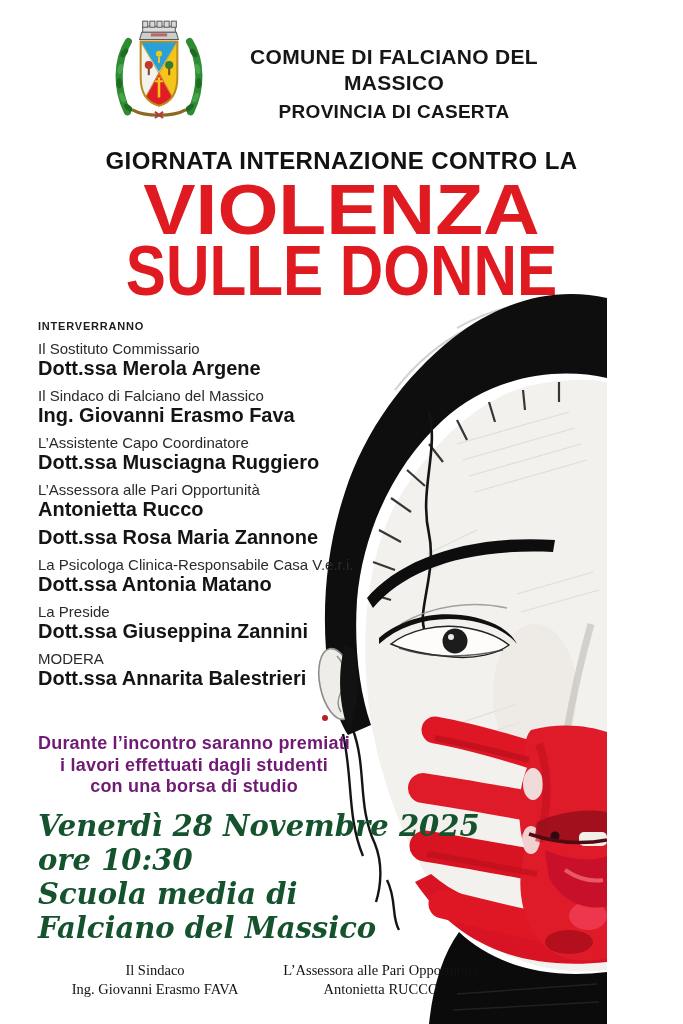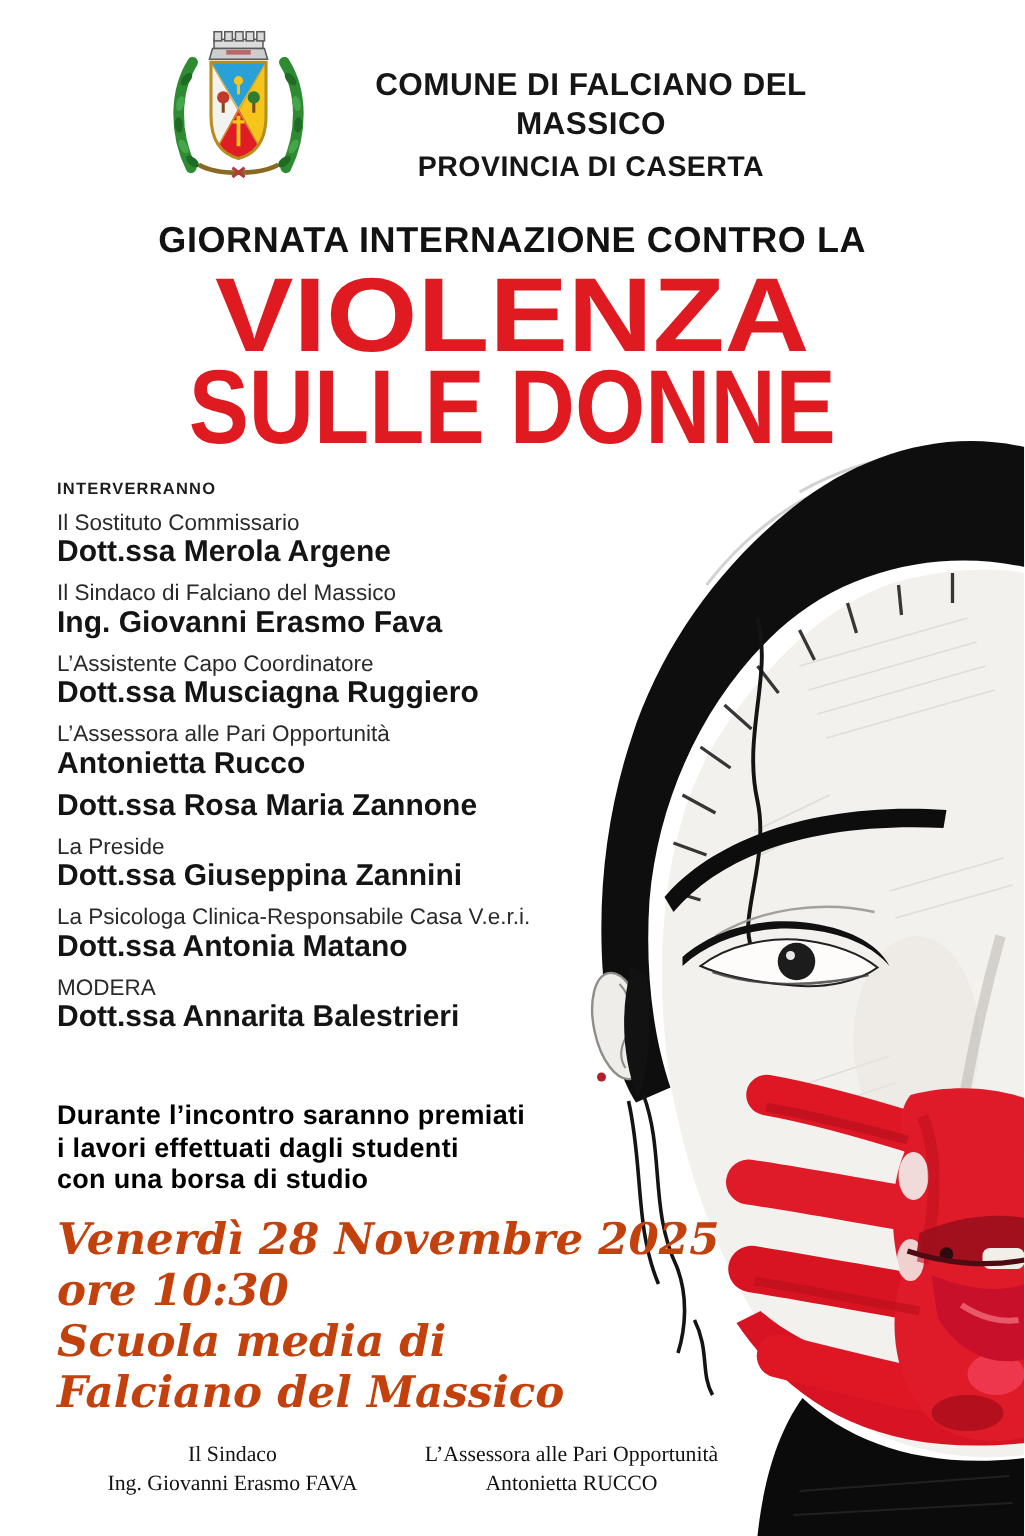--- a/index.html
+++ b/index.html
@@ -1,17 +1,17 @@
 <!DOCTYPE html>
 <html><head>
 <meta charset="utf-8">
 <style>
   html,body { margin:0; padding:0; background:#ffffff; }
   .poster {
-    position:relative; width:683px; height:1024px; background:#ffffff;
+    position:relative; width:607px; height:1024px; background:#ffffff;
     overflow:hidden; font-family:"Liberation Sans", sans-serif; color:#1a1a1a;
   }
   
   .crest { position:absolute; left:112px; top:14px; width:94px; height:106px; }
   .muni { position:absolute; left:198px; top:44px; width:392px; text-align:center; color:#161616; }
   .muni-line1 { font-size:21px; font-weight:700; letter-spacing:.3px; line-height:26px; }
   .muni-line2 { font-size:19px; font-weight:700; letter-spacing:.3px; line-height:26px; margin-top:3px; }
   
   .kicker { position:absolute; top:147px; left:0; width:683px; text-align:center;
             font-size:24px; font-weight:700; letter-spacing:.4px; color:#121212; }
@@ -20,21 +20,21 @@
   .title-line1 { transform:scaleX(1.12); transform-origin:50% 50%; }
   .title-line2 { transform:scaleX(0.86); transform-origin:50% 50%; }
   
   .speakers { position:absolute; left:38px; top:320px; width:390px; }
   .spk-head { font-size:11px; font-weight:700; letter-spacing:.8px; color:#1d1d1d; margin-bottom:7px; }
   .entry { margin-bottom:8px; }
   .role { font-size:15px; line-height:19px; color:#2a2a2a; }
   .name { font-size:20px; line-height:20px; font-weight:700; color:#141414; }
   
   .announcement { position:absolute; left:38px; top:733px; font-size:18px; font-weight:700;
-                  line-height:21.5px; letter-spacing:.2px; color:#000000; }
+                  line-height:21.5px; letter-spacing:.2px; color:#701a75;text-align:center; }
   
   .event { position:absolute; left:38px; top:809px; font-family:"DejaVu Serif", serif;
            font-style:italic; font-weight:700; font-size:29px; line-height:34px; }
   
   .sig { position:absolute; top:961px; font-family:"Liberation Serif", serif; 
          font-size:14.5px; line-height:19px; color:#121212; text-align:center; }
   .sig-left  { left:40px;  width:230px; }
   .sig-right { left:256px; width:250px; }
   
   .artwork { position:absolute; top:294px; right:0; width:300px; height:730px; }
@@ -197,40 +197,40 @@
       <div class="name">Dott.ssa Musciagna Ruggiero</div>
     </div>
     <div class="entry">
       <div class="role">L’Assessora alle Pari Opportunità</div>
       <div class="name">Antonietta Rucco</div>
     </div>
     <div class="entry">
       <div class="name">Dott.ssa Rosa Maria Zannone</div>
     </div>
     <div class="entry">
+      <div class="role">La Psicologa Clinica-Responsabile Casa V.e.r.i.</div>
+      <div class="name">Dott.ssa Antonia Matano</div>
+    </div>
+    <div class="entry">
       <div class="role">La Preside</div>
       <div class="name">Dott.ssa Giuseppina Zannini</div>
-    </div>
-    <div class="entry">
-      <div class="role">La Psicologa Clinica-Responsabile Casa V.e.r.i.</div>
-      <div class="name">Dott.ssa Antonia Matano</div>
     </div>
     <div class="entry">
       <div class="role">MODERA</div>
       <div class="name">Dott.ssa Annarita Balestrieri</div>
     </div>
   </div>
 
   <div class="announcement">
     <div>Durante l’incontro saranno premiati</div>
     <div>i lavori effettuati dagli studenti</div>
     <div>con una borsa di studio</div>
   </div>
 
-  <div class="event" style="color:#c2410c">
+  <div class="event" style="color:#14532d">
     <div>Venerdì 28 Novembre 2025</div>
     <div>ore 10:30</div>
     <div>Scuola media di</div>
     <div>Falciano del Massico</div>
   </div>
 
   <div class="sig sig-left">
     <div>Il Sindaco</div>
     <div>Ing. Giovanni Erasmo FAVA</div>
   </div>

